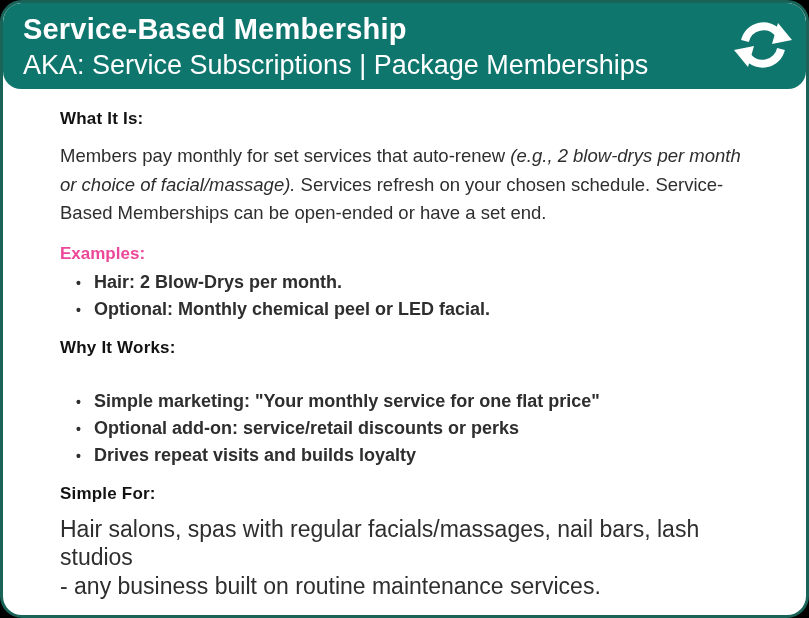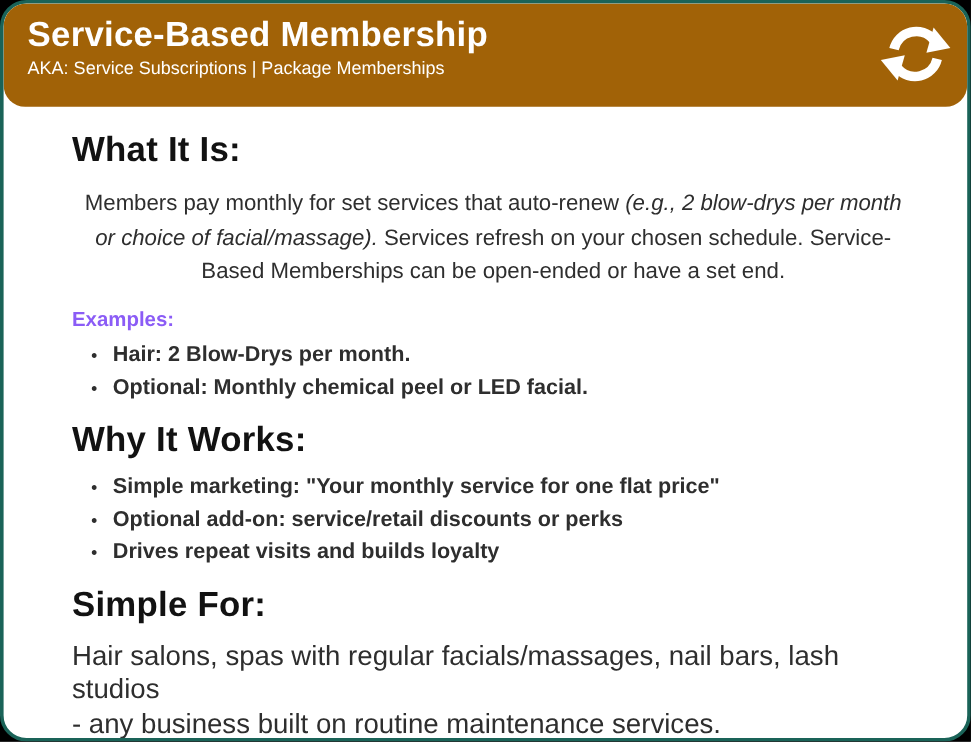--- a/index.html
+++ b/index.html
@@ -18,67 +18,66 @@
     box-sizing: border-box;
     background: #ffffff;
     border: 3px solid #1A6358;
     border-radius: 22px;
     overflow: hidden;
   }
   .card-header {
     position: relative;
     box-sizing: border-box;
     height: 86px;
-    background: #a16207;
+    background: #0f766e;
     border-radius: 18px;
     padding: 9px 90px 16px 20px;
     color: #ffffff;
   }
   .card-title {
     font-size: 29px;
     font-weight: 800;
     letter-spacing: 0.2px;
     line-height: 1.22;
     margin: 0;
   }
   .card-subtitle {
-    font-size: 15px;
+    font-size: 27px;
     font-weight: 400;
     line-height: 1.25;
     margin: 2px 0 0 0;
   }
   .sync-icon-wrap {
     position: absolute;
     top: 12px;
     right: 13px;
     width: 60px;
     height: 60px;
   }
   .card-body {
     padding: 20px 44px 0 57px;
     color: #2e2e2e;
   }
   .section-heading {
-    font-size: 29px;
+    font-size: 17px;
     font-weight: 800;
     color: #121212;
     margin: 0 0 13px 0;
     letter-spacing: 0.2px;
   }
   .para {
     font-size: 18.5px;
     line-height: 28.5px;
     margin: 0 0 12px 0;
-    text-align: center;
   }
   .italic { font-style: italic; }
   .examples-label {
     font-size: 17px;
     font-weight: 800;
-    color: #8b5cf6;
+    color: #ec4899;
     margin: 16px 0 5px 0;
   }
   ul.bullets {
     list-style: none;
     margin: 0 0 15px 0;
     padding: 0 0 0 16px;
     font-weight: bold;
   }
   ul.bullets li {
     position: relative;
@@ -88,21 +87,21 @@
   }
   ul.bullets li::before {
     content: "\2022";
     position: absolute;
     left: 0;
     top: 1px;
     font-size: 14px;
     color: #2e2e2e;
   }
   .section { margin: 0; }
-  .why-section .section-heading { margin-top: 3px; margin-bottom: 8px; }
+  .why-section .section-heading { margin-top: 3px; margin-bottom: 30px; }
   .perfect-section .section-heading { margin-top: 0; margin-bottom: 11px; }
   .perfect-line {
     font-size: 23px;
     line-height: 28.5px;
   }
 </style>
 </head>
 <body>
 
 <div class="card">

